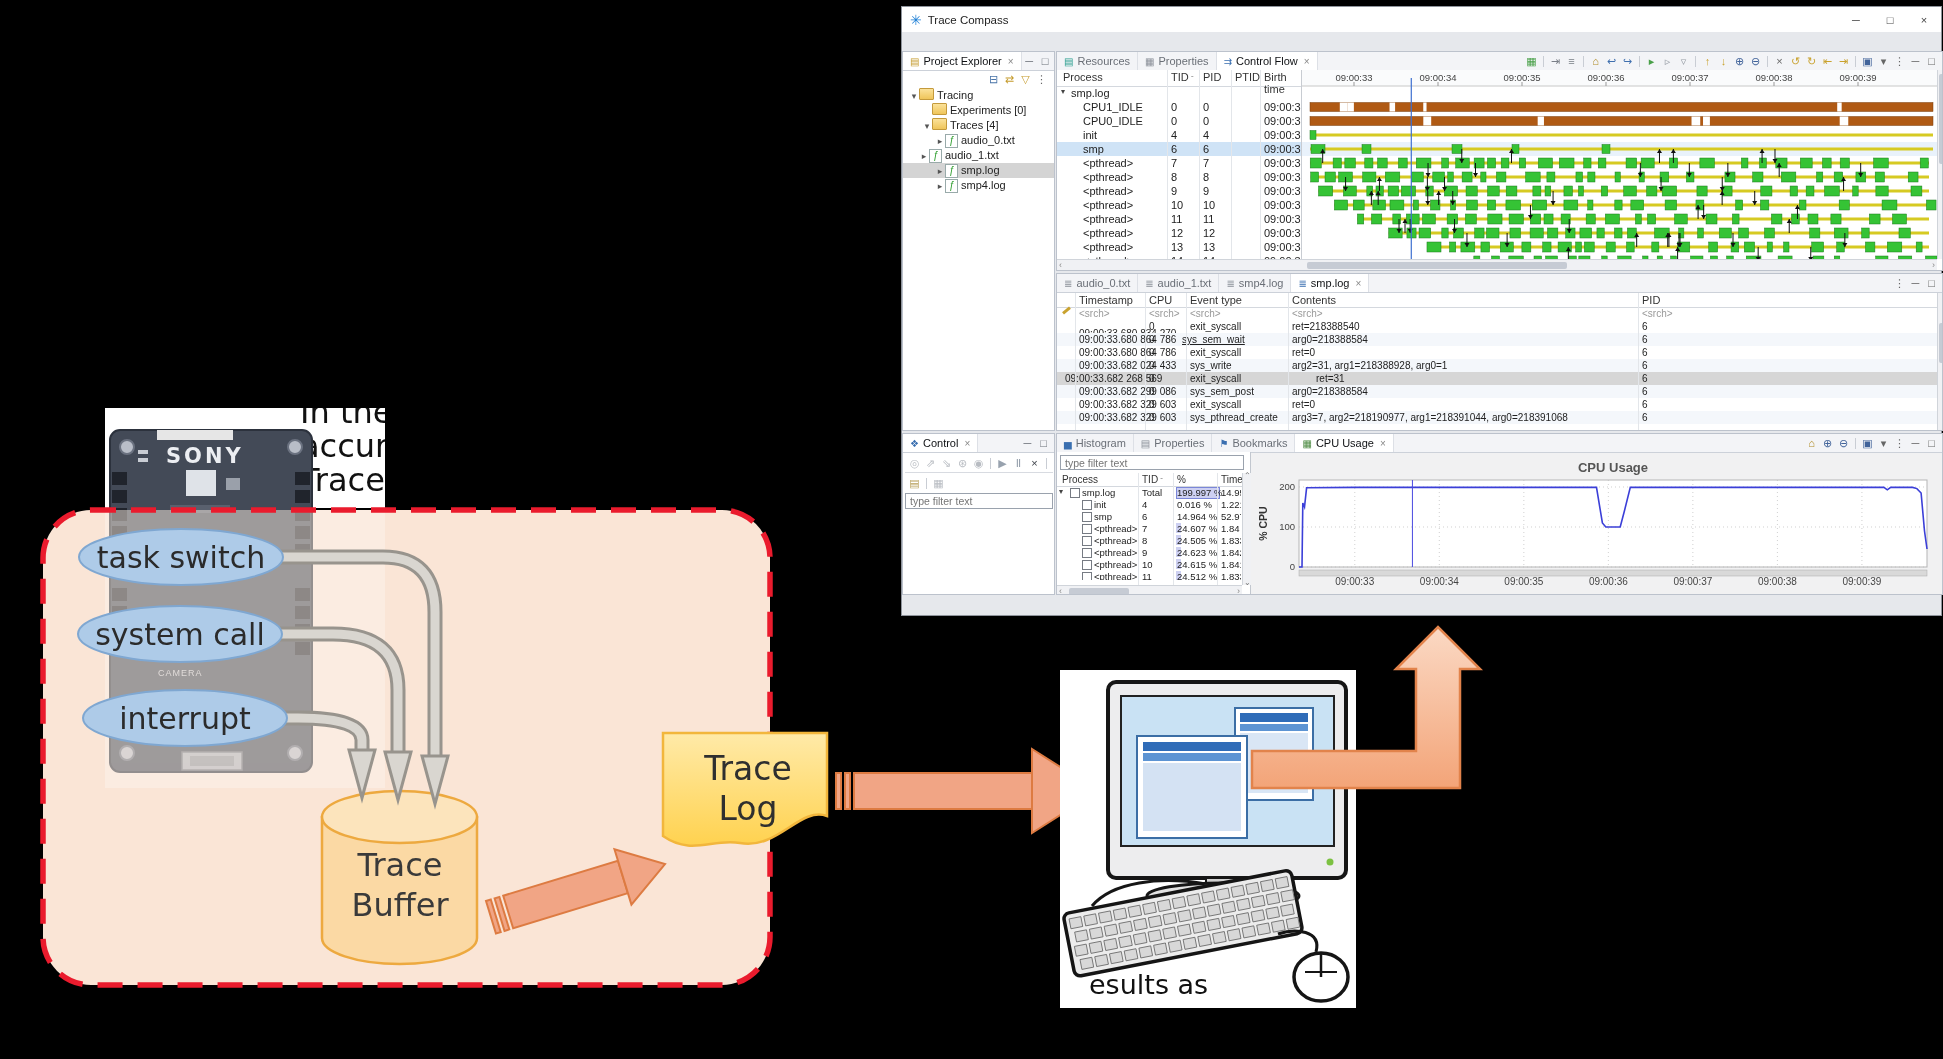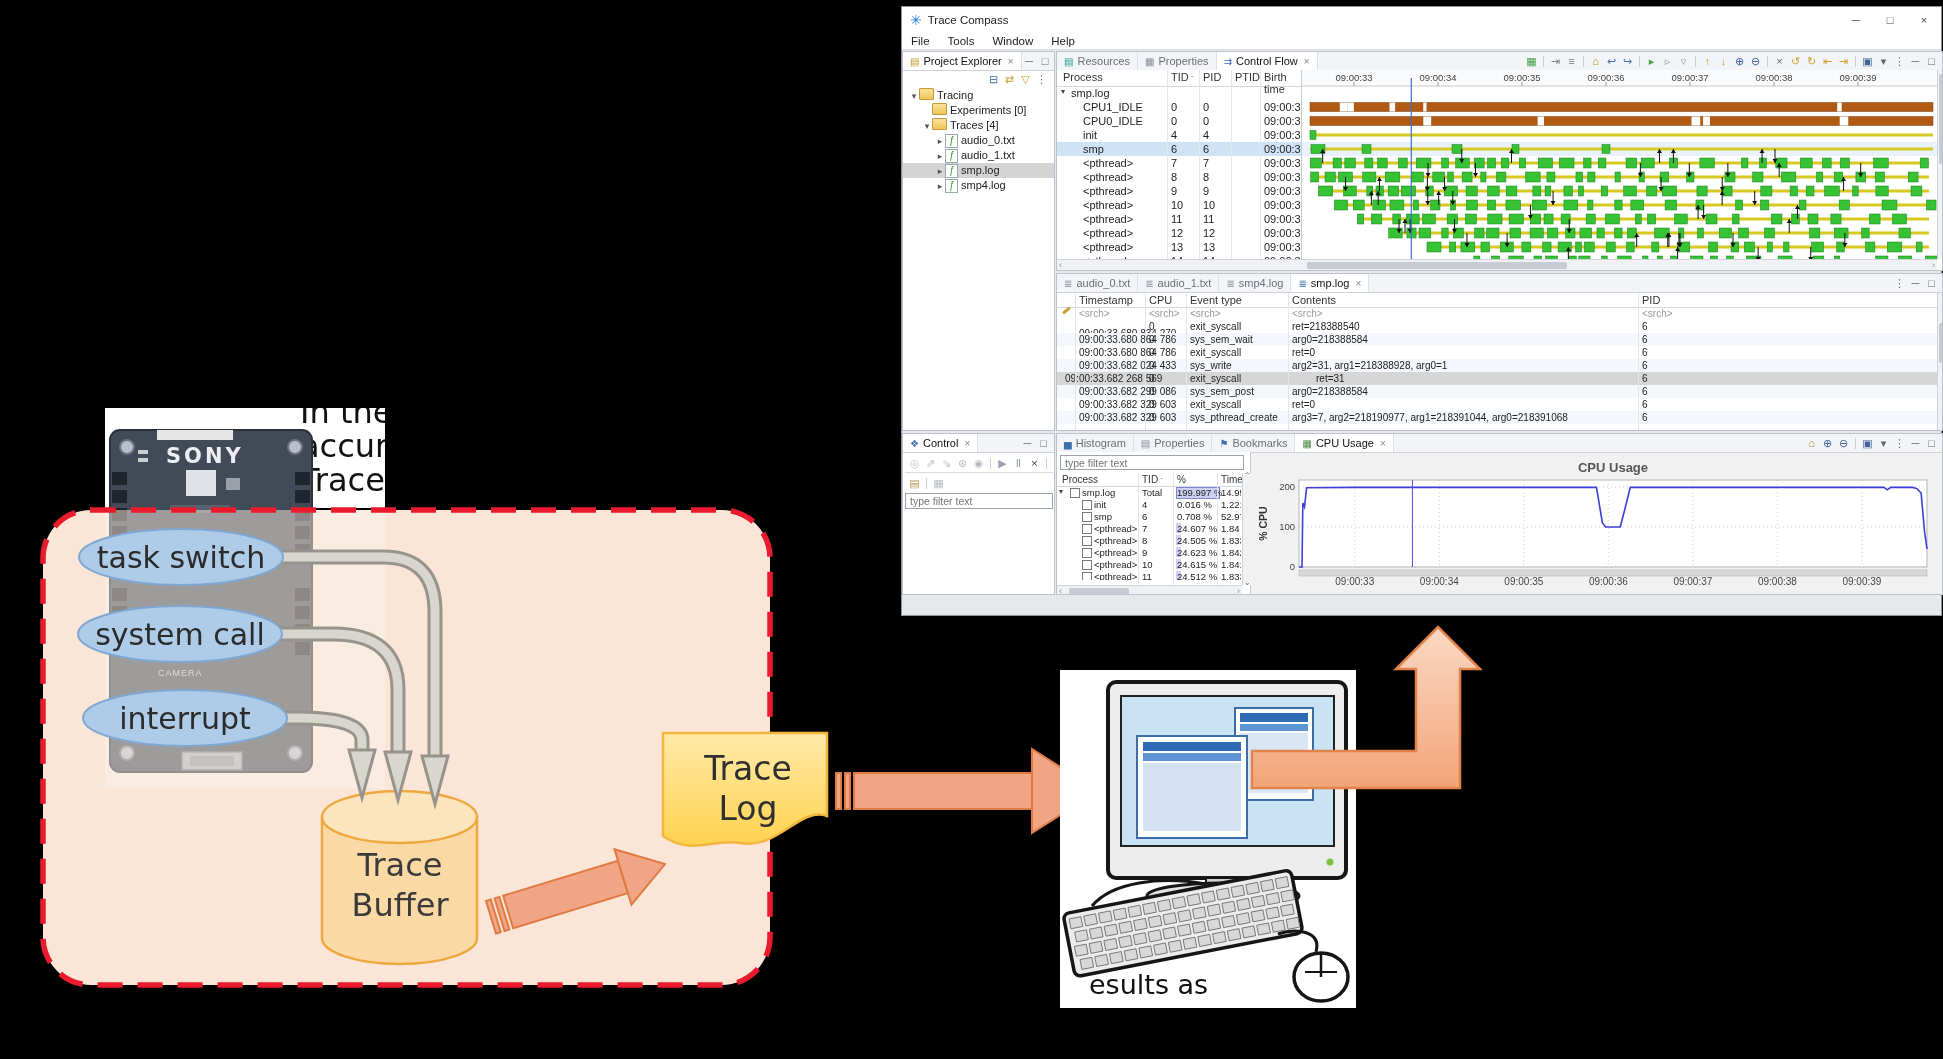--- a/index.html
+++ b/index.html
@@ -52,26 +52,20 @@
   <div id="tcwin">
     <div class="titlebar">
       <span class="app-icon">✳</span>
       <span class="app-title">Trace Compass</span>
       <span class="wctl">
         <span class="wbtn">─</span>
         <span class="wbtn">□</span>
         <span class="wbtn">×</span>
       </span>
     </div>
-    <div class="menubar">
-      <span class="menu-item">File</span>
-      <span class="menu-item">Tools</span>
-      <span class="menu-item">Window</span>
-      <span class="menu-item">Help</span>
-    </div>
 
     <div class="panel" style="left:0px;top:44px;width:153px;height:380px;">
       <div class="tabbar">
         <span class="vtab active">
           <span class="ticon" style="color:#c59b2d">▤</span>
           <span>Project Explorer</span>
             <span class="tclose">×</span>
         </span>
         <span class="toolbar-icons">
           <span class="tbi">─</span>
@@ -82,21 +76,21 @@
           <span style="min-width: 15px; text-align: center; font-size: 11px; line-height: 16px; color: rgb(74, 116, 168);">⊟</span>
           <span style="min-width: 15px; text-align: center; font-size: 11px; line-height: 16px; color: rgb(197, 155, 45);">⇄</span>
           <span style="min-width: 15px; text-align: center; font-size: 11px; line-height: 16px; color: rgb(197, 155, 45);">▽</span>
           <span style="min-width: 15px; text-align: center; font-size: 11px; line-height: 16px; color: rgb(102, 102, 102);">⋮</span>
         </div>
       <div id="explorer-tree" style="position:absolute;left:0;top:36px;width:100%;">
           <div style="position: relative; height: 15px; line-height: 15px; font-size: 11px; color: rgb(34, 34, 34); white-space: nowrap; padding-left: 6px;"><span style="display: inline-block; width: 10px; color: rgb(85, 85, 85); font-size: 9px; text-align: center;">▾</span><span class="icon-folder"></span><span>Tracing</span></div>
           <div style="position: relative; height: 15px; line-height: 15px; font-size: 11px; color: rgb(34, 34, 34); white-space: nowrap; padding-left: 19px;"><span style="display: inline-block; width: 10px; color: rgb(85, 85, 85); font-size: 9px; text-align: center;"></span><span class="icon-folder"></span><span>Experiments [0]</span></div>
           <div style="position: relative; height: 15px; line-height: 15px; font-size: 11px; color: rgb(34, 34, 34); white-space: nowrap; padding-left: 19px;"><span style="display: inline-block; width: 10px; color: rgb(85, 85, 85); font-size: 9px; text-align: center;">▾</span><span class="icon-folder"></span><span>Traces [4]</span></div>
           <div style="position: relative; height: 15px; line-height: 15px; font-size: 11px; color: rgb(34, 34, 34); white-space: nowrap; padding-left: 32px;"><span style="display: inline-block; width: 10px; color: rgb(85, 85, 85); font-size: 9px; text-align: center;">▸</span><span class="icon-trace">ƒ</span><span>audio_0.txt</span></div>
-          <div style="position: relative; height: 15px; line-height: 15px; font-size: 11px; color: rgb(34, 34, 34); white-space: nowrap; padding-left: 32px;"><span style="display: inline-block; width: 10px; color: rgb(85, 85, 85); font-size: 9px; text-align: center;">▸</span><span class="icon-trace">ƒ</span><span>audio_1.txt</span></div>
+          <div style="position: relative; height: 15px; line-height: 15px; font-size: 11px; color: rgb(34, 34, 34); white-space: nowrap; padding-left: 16px;"><span style="display: inline-block; width: 10px; color: rgb(85, 85, 85); font-size: 9px; text-align: center;">▸</span><span class="icon-trace">ƒ</span><span>audio_1.txt</span></div>
           <div style="position: relative; height: 15px; line-height: 15px; font-size: 11px; color: rgb(34, 34, 34); white-space: nowrap; background: rgb(212, 212, 212); padding-left: 32px;"><span style="display: inline-block; width: 10px; color: rgb(85, 85, 85); font-size: 9px; text-align: center;">▸</span><span class="icon-trace">ƒ</span><span>smp.log</span></div>
           <div style="position: relative; height: 15px; line-height: 15px; font-size: 11px; color: rgb(34, 34, 34); white-space: nowrap; padding-left: 32px;"><span style="display: inline-block; width: 10px; color: rgb(85, 85, 85); font-size: 9px; text-align: center;">▸</span><span class="icon-trace">ƒ</span><span>smp4.log</span></div>
         </div>
     </div>
 
     <div class="panel" style="left:154px;top:44px;width:887px;height:220px;">
       <div class="tabbar">
         <span class="vtab">
           <span class="ticon" id="cf-t0i" style="color: rgb(42, 157, 143);">▤</span>
           <span>Resources</span>
@@ -670,21 +664,21 @@
           <div style="position: relative; height: 13px;">
             <span style="position: absolute; left: 22px; top: 1px; white-space: nowrap; margin-top: 7px;">09:00:33.680 834 270</span>
             <span style="position: absolute; left: 92px; top: 1px;">0</span>
             <span style="position: absolute; left: 133px; top: 1px; white-space: nowrap;">exit_syscall</span>
             <span style="position: absolute; left: 235px; top: 1px; white-space: nowrap; overflow: hidden; width: 340px;">ret=218388540</span>
             <span style="position: absolute; left: 585px; top: 1px;">6</span>
           </div>
           <div style="position: relative; height: 13px; background: rgb(244, 247, 251);">
             <span style="position: absolute; left: 22px; top: 1px; white-space: nowrap;">09:00:33.680 864 786</span>
             <span style="position: absolute; left: 92px; top: 1px;">0</span>
-            <span style="position: absolute; left: 133px; top: 1px; white-space: nowrap;">sys_sem_wait</span>
+            <span style="position: absolute; left: 125px; top: 1px; white-space: nowrap; text-decoration: underline;">sys_sem_wait</span>
             <span style="position: absolute; left: 235px; top: 1px; white-space: nowrap; overflow: hidden; width: 340px;">arg0=218388584</span>
             <span style="position: absolute; left: 585px; top: 1px;">6</span>
           </div>
           <div style="position: relative; height: 13px;">
             <span style="position: absolute; left: 22px; top: 1px; white-space: nowrap;">09:00:33.680 864 786</span>
             <span style="position: absolute; left: 92px; top: 1px;">0</span>
             <span style="position: absolute; left: 133px; top: 1px; white-space: nowrap;">exit_syscall</span>
             <span style="position: absolute; left: 235px; top: 1px; white-space: nowrap; overflow: hidden; width: 340px;">ret=0</span>
             <span style="position: absolute; left: 585px; top: 1px;">6</span>
           </div>
@@ -829,21 +823,21 @@
               <span style="position: absolute; left: 37px; top: 1px; white-space: nowrap;">init</span>
               <span style="position: absolute; left: 85px; top: 1px;">4</span>
               <span style="position: absolute; left: 120px; top: 1px; white-space: nowrap;">0.016 %</span>
               <span style="position: absolute; left: 164px; top: 1px; white-space: nowrap; overflow: hidden; width: 20px;">1.221 m</span>
             </div>
             <div style="position: relative; height: 12px;">
               <span style="position: absolute; left: 14px; top: 1px; font-size: 8px; color: rgb(68, 68, 68);"></span>
               <span class="checkbox" style="position: absolute; left: 25px; top: 2px;"></span>
               <span style="position: absolute; left: 37px; top: 1px; white-space: nowrap;">smp</span>
               <span style="position: absolute; left: 85px; top: 1px;">6</span>
-              <span style="position: absolute; left: 120px; top: 1px; white-space: nowrap;">0.708 %</span>
+              <span style="position: absolute; left: 120px; top: 1px; white-space: nowrap;">14.964 %</span>
               <span style="position: absolute; left: 164px; top: 1px; white-space: nowrap; overflow: hidden; width: 20px;">52.978</span>
             </div>
             <div style="position: relative; height: 12px;">
               <span style="position: absolute; left: 14px; top: 1px; font-size: 8px; color: rgb(68, 68, 68);"></span>
               <span class="checkbox" style="position: absolute; left: 25px; top: 2px;"></span>
               <span style="position: absolute; left: 37px; top: 1px; white-space: nowrap;">&lt;pthread&gt;</span>
               <span style="position: absolute; left: 85px; top: 1px;">7</span>
               <span style="position: absolute; left: 119px; top: 1px; width: 5.16747px; height: 10px; background: rgb(205, 208, 242);"></span>
               <span style="position: absolute; left: 120px; top: 1px; white-space: nowrap;">24.607 %</span>
               <span style="position: absolute; left: 164px; top: 1px; white-space: nowrap; overflow: hidden; width: 20px;">1.84 s</span>

